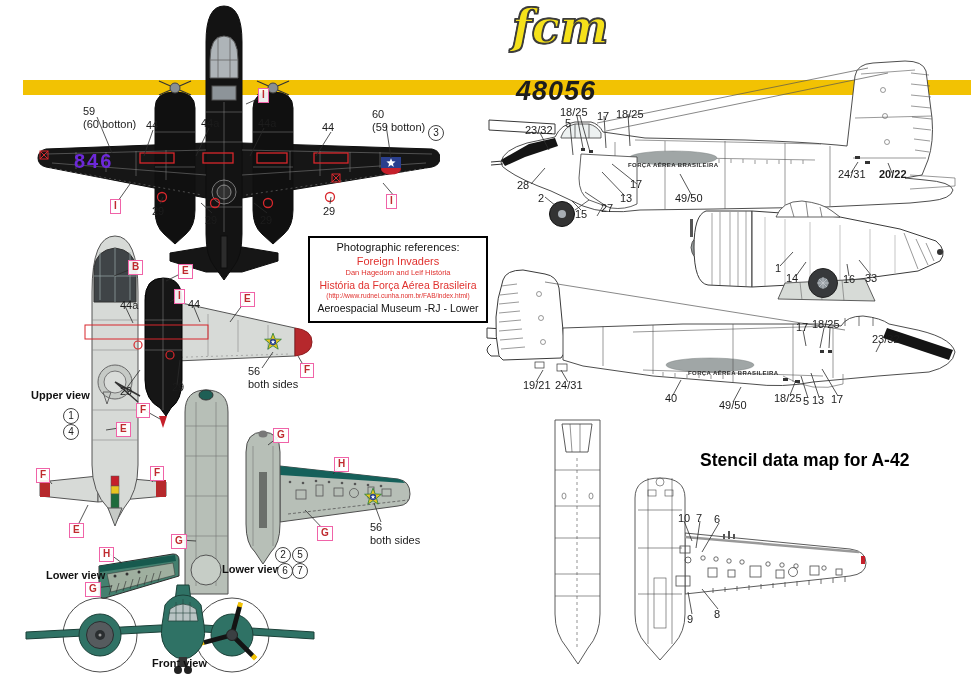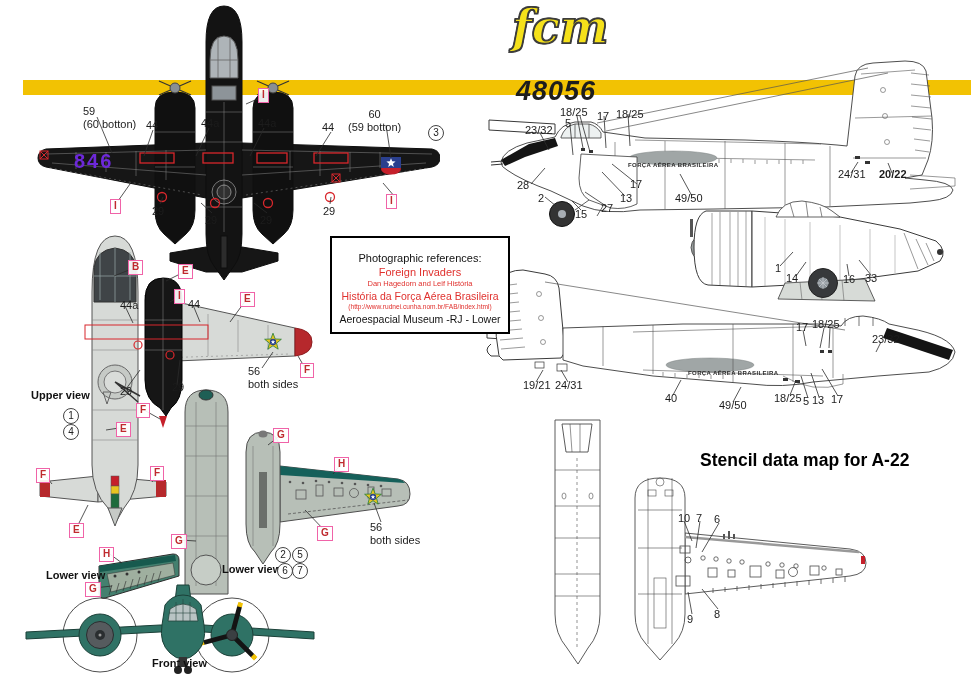--- a/index.html
+++ b/index.html
@@ -19,21 +19,21 @@
        line-height:13.5px;text-align:center;background:#fff;}
   .a-v{font-size:11px;font-weight:bold;color:#111;}
   .a-f{font-size:6px;font-weight:bold;color:#2a2a2a;letter-spacing:.4px;}
   .a-n{font-size:20px;font-weight:bold;color:#6d28d9;letter-spacing:2px;}
   #logo-fcm{position:absolute;left:512px;top:4px;z-index:3;font-family:"DejaVu Serif",serif;
        font-style:italic;font-weight:bold;font-size:46px;line-height:1;color:#F5E11A;
        -webkit-text-stroke:1.4px #3a3a3a;text-shadow:1px 1px 0 #444,-1px -1px 0 #444,1px -1px 0 #444,-1px 1px 0 #444;}
   #logo-num{position:absolute;left:516px;top:50px;z-index:3;font-style:italic;font-weight:bold;
        font-size:27px;line-height:1;color:#1d1d1d;letter-spacing:1px;margin-top:28px;}
   #photo-box{position:absolute;left:308px;top:236px;width:172px;z-index:5;border:2px solid #000;
-       background:#fff;text-align:center;padding:13px 2px 5px;line-height:1.3;margin-left:22px;}
+       background:#fff;text-align:center;padding:2px 2px 5px;line-height:1.3;}
   .pb-title{font-size:11px;color:#111;}
   .pb-red1{font-size:11px;color:#E0312E;}
   .pb-sub{font-size:7.5px;color:#E0312E;line-height:1.1;}
   .pb-red2{font-size:10.5px;color:#E0312E;margin-top:2px;}
   .pb-sub2{font-size:6.6px;color:#E0312E;line-height:1.15;}
   .pb-black{font-size:10.5px;color:#111;margin-top:2px;}
   #stencil-title{position:absolute;left:700px;top:450px;z-index:6;font-size:17.5px;font-weight:bold;color:#000;}
 </style>
 </head>
 <body>
@@ -445,30 +445,30 @@
 
   <div id="photo-box">
     <div class="pb-title">Photographic references:</div>
     <div class="pb-red1">Foreign Invaders</div>
     <div class="pb-sub">Dan Hagedorn and Leif História</div>
     <div class="pb-red2">História da Força Aérea Brasileira</div>
     <div class="pb-sub2">(http://www.rudnei.cunha.nom.br/FAB/index.html)</div>
     <div class="pb-black">Aeroespacial Museum -RJ - Lower</div>
   </div>
 
-  <div id="stencil-title">Stencil data map for A-22</div>
+  <div id="stencil-title">Stencil data map for A-42</div>
 
   <div id="annotations">
       <span class="ann a-c" style="left: 83px; top: 105px;">59
 (60 botton)</span>
       <span class="ann a-c" style="left: 146px; top: 119px;">44</span>
       <span class="ann a-c" style="left: 201px; top: 117px;">44a</span>
       <span class="ann a-c" style="left: 258px; top: 117px;">44a</span>
       <span class="ann a-c" style="left: 322px; top: 121px;">44</span>
-      <span class="ann a-c" style="left: 348px; top: 108px; text-align: center;">60
+      <span class="ann a-c" style="left: 372px; top: 108px;">60
 (59 botton)</span>
       <span class="ann a-o" style="left: 428px; top: 125px;">3</span>
       <span class="ann a-m" style="left: 258px; top: 88px;">I</span>
       <span class="ann a-m" style="left: 110px; top: 199px;">I</span>
       <span class="ann a-m" style="left: 386px; top: 194px;">I</span>
       <span class="ann a-c" style="left: 152px; top: 205px;">29</span>
       <span class="ann a-c" style="left: 205px; top: 214px;">29</span>
       <span class="ann a-c" style="left: 260px; top: 214px;">29</span>
       <span class="ann a-c" style="left: 323px; top: 205px;">29</span>
       <span class="ann a-n" style="left: 74px; top: 150px;">846</span>

